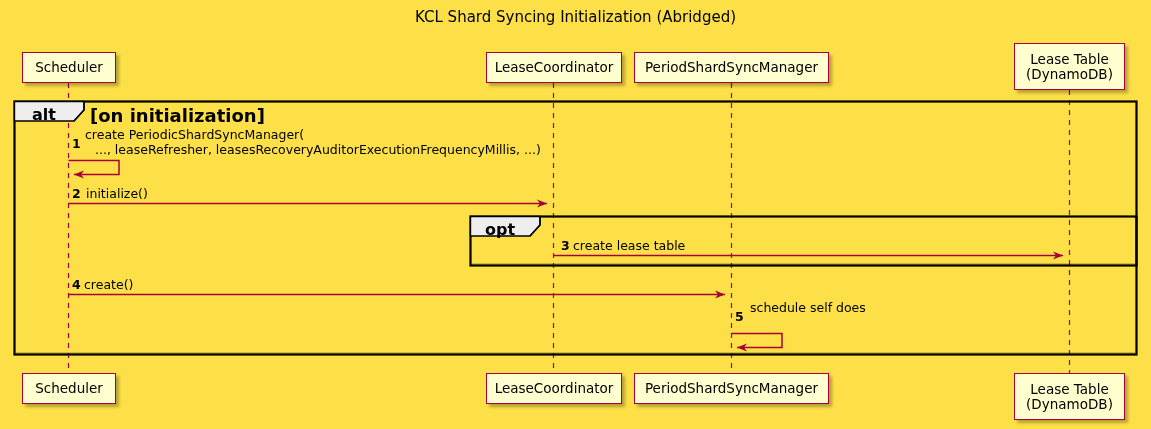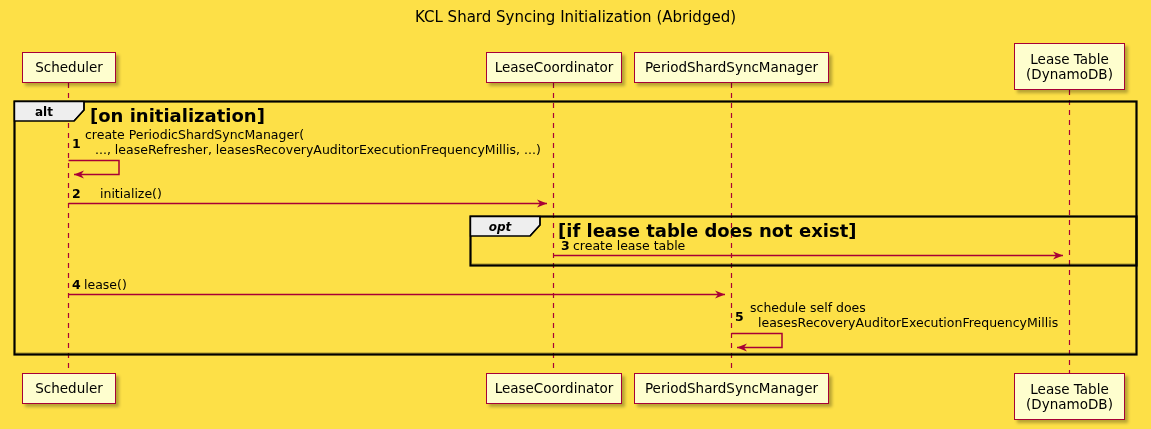--- a/index.html
+++ b/index.html
@@ -53,21 +53,21 @@
   .frame-label-text {
     position: absolute;
     font-size: 18px;
     font-weight: bold;
     color: #000000;
     font-family: "DejaVu Sans", sans-serif;
     white-space: nowrap;
   }
   .frame-tag-text {
     position: absolute;
-    font-size: 12px;
+    font-size: 16px;
     font-weight: bold;
     color: #000000;
     font-family: "DejaVu Sans", sans-serif;
     text-align: center;
     white-space: nowrap;
   }
   .msg-seq {
     position: absolute;
     font-size: 12.5px;
     font-weight: bold;
@@ -156,39 +156,37 @@
   </div>
 
   <div class="participant-box" style="left:1014px; top:43px; width:111px; height:47px;">
     <span>Lease Table</span>
     <span class="participant-line2">(DynamoDB)</span>
   </div>
 
   <div class="frame-tag-text" style="left:14px; top:105px; width:60px;">alt</div>
   <div class="frame-label-text" style="left:90px; top:105px;">[on initialization]</div>
 
-  <div class="frame-tag-text" style="left:470px; top:220px; width:60px;font-style:italic;">opt</div>
-  <div class="frame-label-text" style="left:558px; top:220px;">[if lease table does not exist]</div>
+  <div class="frame-tag-text" style="left:470px; top:220px; width:60px;">opt</div>
 
   <div class="msg-seq" style="left:72px; top:136px;">1</div>
   <div class="msg-text" style="left:85px; top:127px;">create PeriodicShardSyncManager(</div>
   <div class="msg-text" style="left:95px; top:142px;">..., leaseRefresher, leasesRecoveryAuditorExecutionFrequencyMillis, ...)</div>
 
   <div class="msg-seq" style="left:72px; top:186px;">2</div>
-  <div class="msg-text" style="left:100px; top:186px;">initialize()</div>
+  <div class="msg-text" style="left:86px; top:186px;">initialize()</div>
 
   <div class="msg-seq" style="left:561px; top:238px;">3</div>
   <div class="msg-text" style="left:573px; top:238px;">create lease table</div>
 
   <div class="msg-seq" style="left:72px; top:277px;">4</div>
-  <div class="msg-text" style="left:84px; top:277px;">lease()</div>
+  <div class="msg-text" style="left:84px; top:277px;">create()</div>
 
   <div class="msg-seq" style="left:735px; top:309px;">5</div>
   <div class="msg-text" style="left:750px; top:300px;">schedule self does</div>
-  <div class="msg-text" style="left:758px; top:315px;">leasesRecoveryAuditorExecutionFrequencyMillis</div>
 
   <div class="participant-box" style="left:22px; top:373px; width:94px; height:31px;">
     <span>Scheduler</span>
   </div>
 
   <div class="participant-box" style="left:486px; top:373px; width:136px; height:31px;">
     <span>LeaseCoordinator</span>
   </div>
 
   <div class="participant-box" style="left:634px; top:373px; width:195px; height:31px;">

